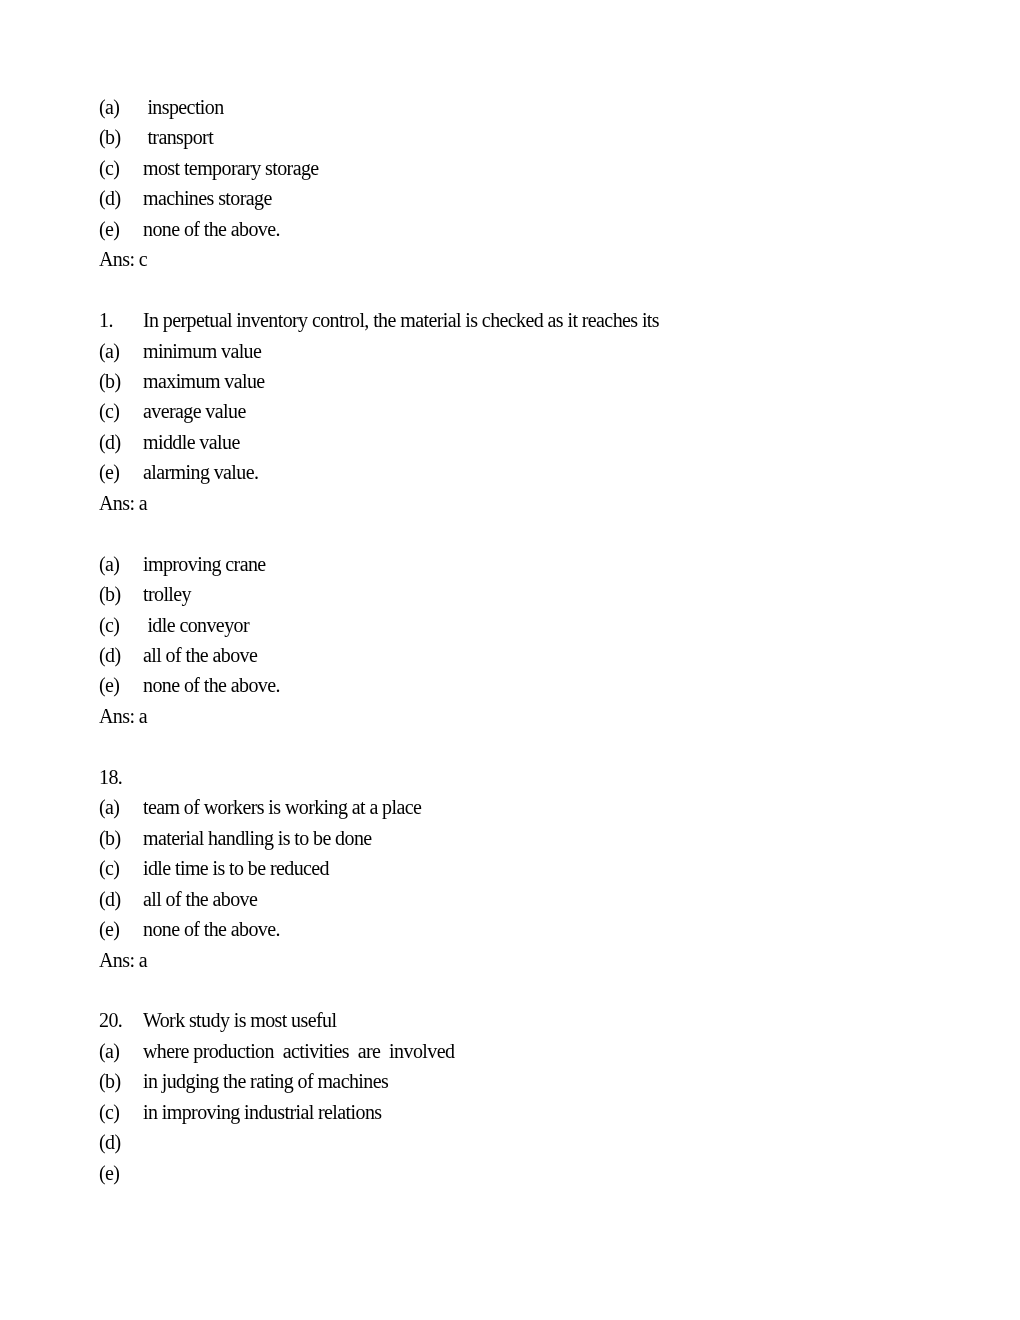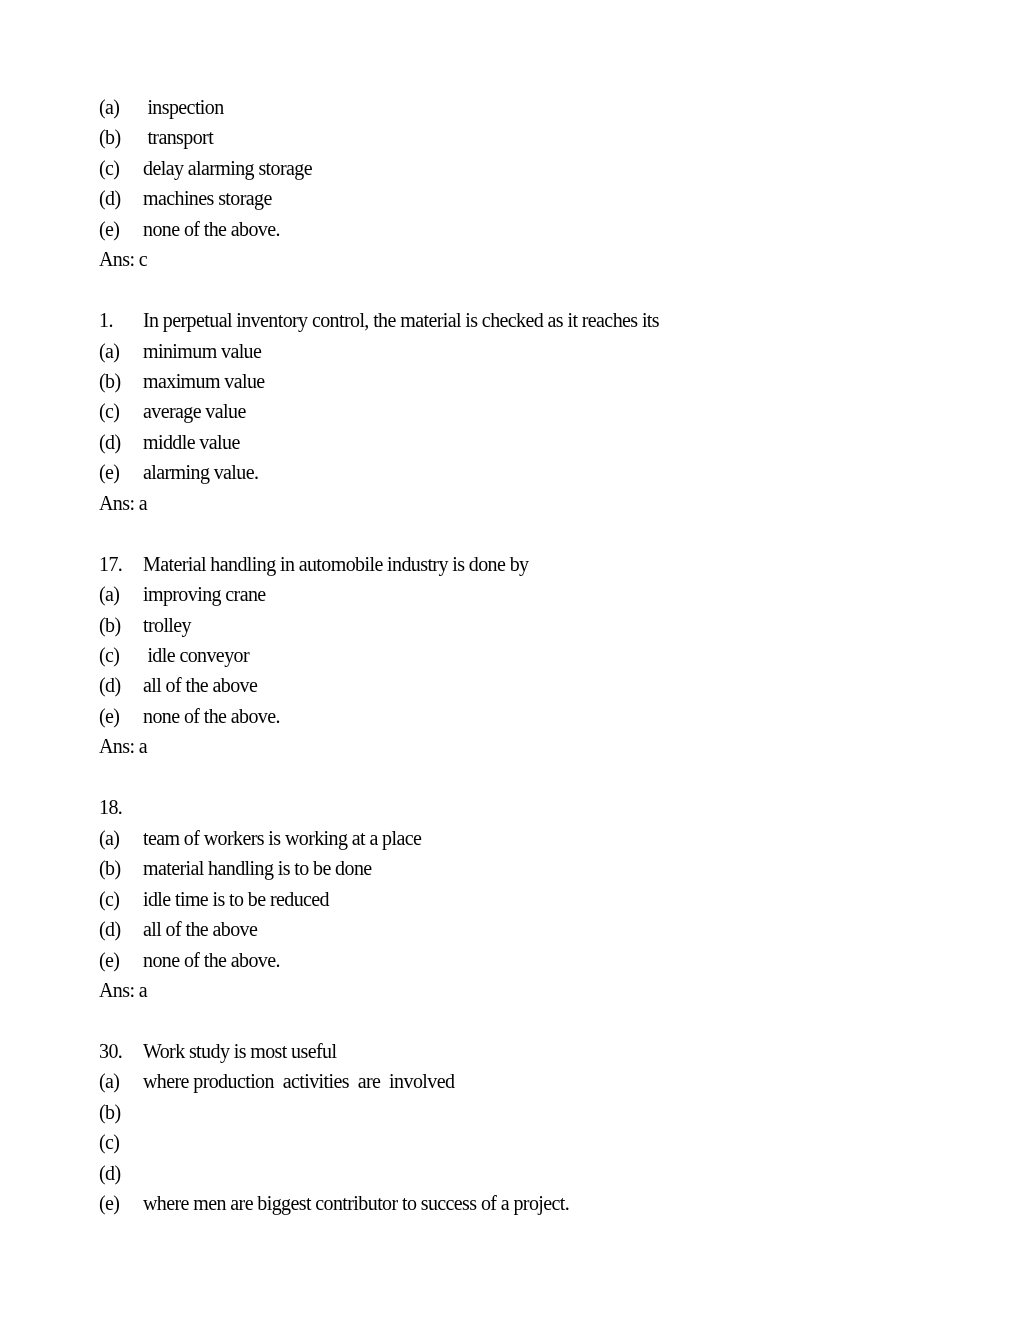--- a/index.html
+++ b/index.html
@@ -50,21 +50,21 @@
           <div class="row option">
     <span class="marker">(a)</span>
     <span class="text"> inspection</span>
   </div>
           <div class="row option">
     <span class="marker">(b)</span>
     <span class="text"> transport</span>
   </div>
           <div class="row option">
     <span class="marker">(c)</span>
-    <span class="text">delay alarming storage</span>
+    <span class="text">most temporary storage</span>
   </div>
           <div class="row option">
     <span class="marker">(d)</span>
     <span class="text">machines storage</span>
   </div>
           <div class="row option">
     <span class="marker">(e)</span>
     <span class="text">none of the above.</span>
   </div>
         </div>
@@ -97,24 +97,20 @@
           <div class="row option">
     <span class="marker">(e)</span>
     <span class="text">alarming value.</span>
   </div>
         </div>
     <div class="row">
       <span class="text">Ans: a</span>
     </div>
   </div>
       <div class="block">
-    <div class="row heading">
-      <span class="marker">17.</span>
-      <span class="text">Material handling in automobile industry is done by</span>
-    </div>
     <div>
           <div class="row option">
     <span class="marker">(a)</span>
     <span class="text">improving crane</span>
   </div>
           <div class="row option">
     <span class="marker">(b)</span>
     <span class="text">trolley</span>
   </div>
           <div class="row option">
@@ -159,38 +155,39 @@
     <span class="marker">(e)</span>
     <span class="text">none of the above.</span>
   </div>
         </div>
     <div class="row">
       <span class="text">Ans: a</span>
     </div>
   </div>
       <div class="block">
     <div class="row heading">
-      <span class="marker">30.</span>
+      <span class="marker">20.</span>
       <span class="text">Work study is most useful</span>
     </div>
     <div>
           <div class="row option">
     <span class="marker">(a)</span>
     <span class="text">where production  activities  are  involved</span>
   </div>
           <div class="row option">
     <span class="marker">(b)</span>
+    <span class="text">in judging the rating of machines</span>
   </div>
           <div class="row option">
     <span class="marker">(c)</span>
+    <span class="text">in improving industrial relations</span>
   </div>
           <div class="row option">
     <span class="marker">(d)</span>
   </div>
           <div class="row option">
     <span class="marker">(e)</span>
-    <span class="text">where men are biggest contributor to success of a project.</span>
   </div>
         </div>
 
   </div>
     </div>
 </div>
 
 </body></html>

